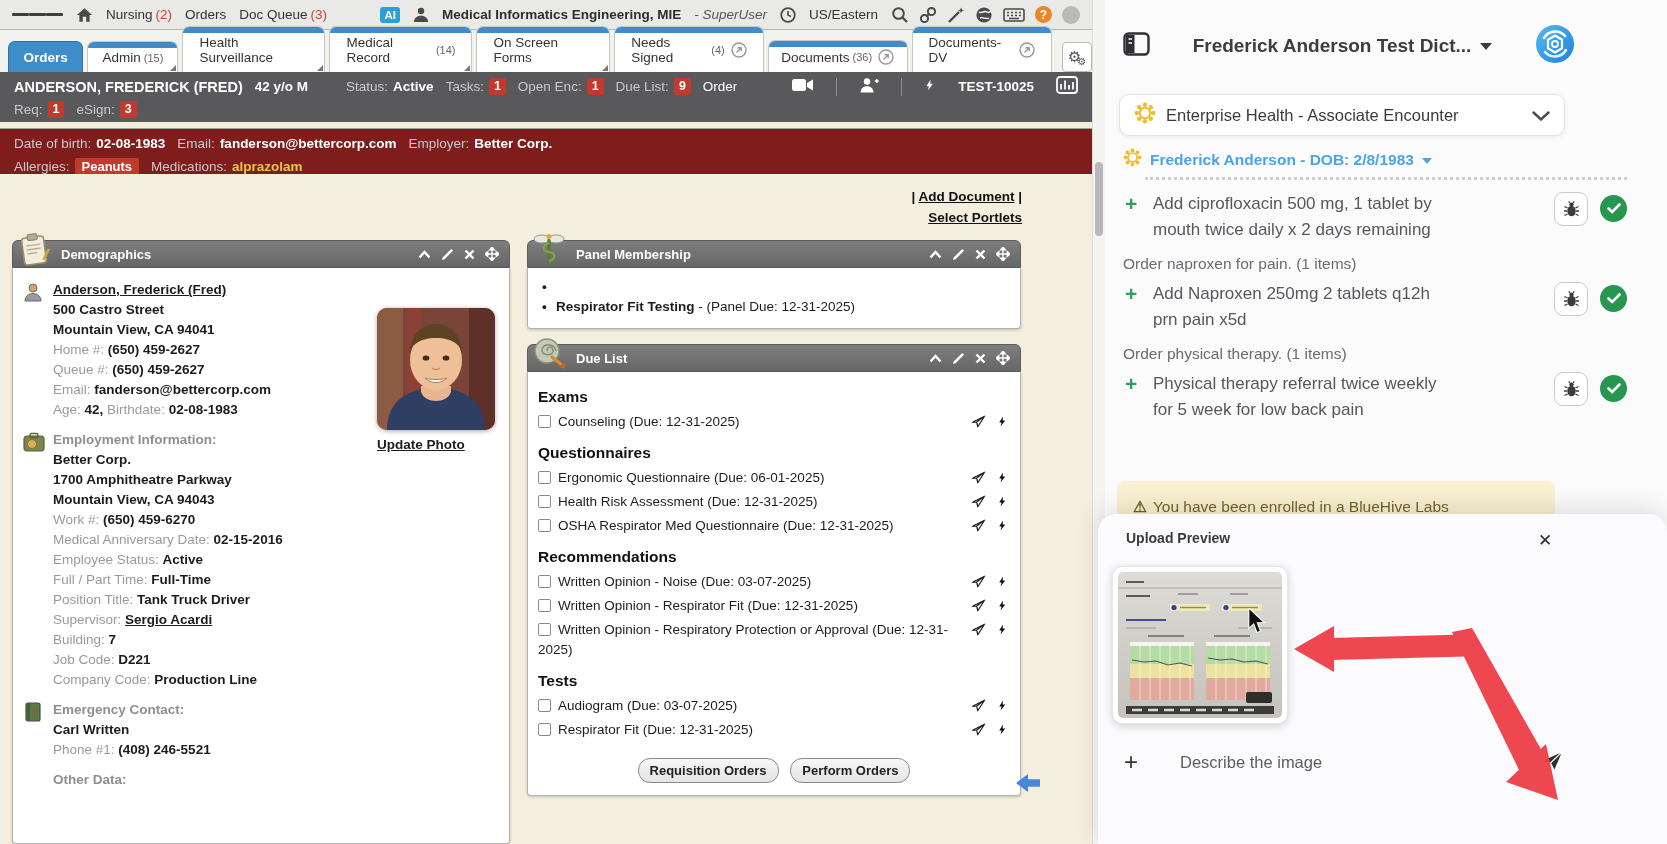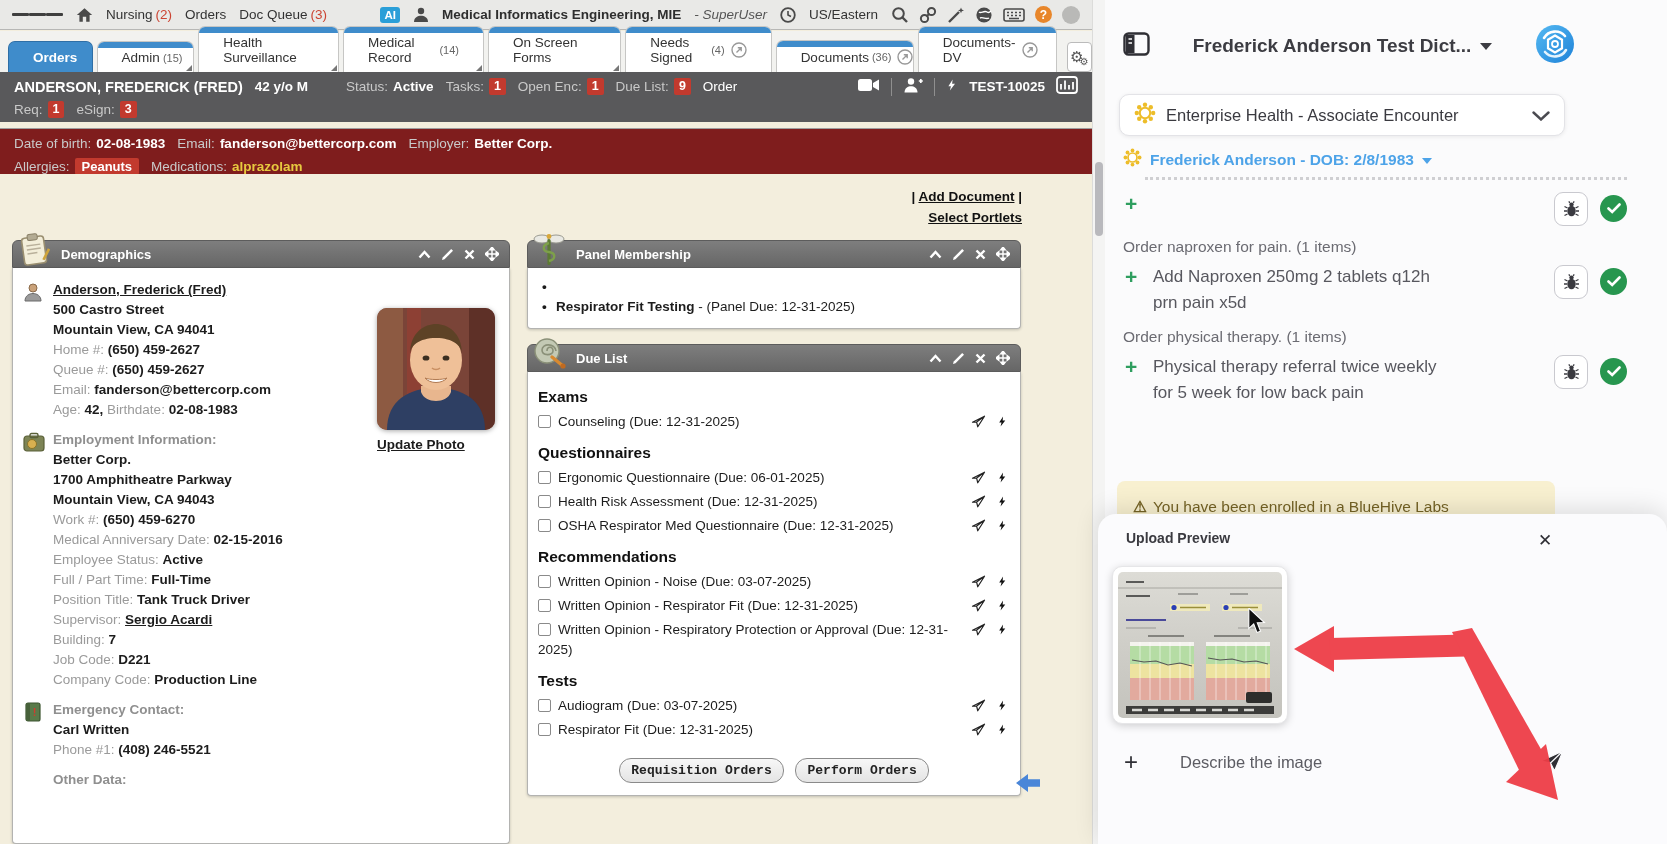--- a/index.html
+++ b/index.html
@@ -22,22 +22,22 @@
   .role { font-style:italic; color:#555; }
   .help-circle { width:17px; height:17px; background:#e8862a; border-radius:50%; color:#fff; font-weight:bold;
                  font-size:12px; display:flex; align-items:center; justify-content:center; }
   .avatar-circle { width:18px; height:18px; background:#b9b9b7; border-radius:50%; }
   .nav-right { margin-left:auto; display:flex; align-items:center; gap:10px; }
 
   
   .tabbar { position:absolute; left:0; top:31px; width:100%; height:41px; background:#f2f2ef;
             display:flex; align-items:flex-end; padding:0 0 0 8px; gap:4px; }
   .tab { position:relative; background:#fff; border:1px solid #c6c6c4; border-bottom:none;
-         border-radius:7px 7px 0 0; padding:8px 24px 7px; font-size:13.5px; color:#333;
-         display:flex; align-items:center; cursor:pointer; overflow:hidden; }
+         border-radius:7px 7px 0 0; padding:8px 16px 7px; font-size:13.5px; color:#333;
+         display:flex; align-items:center; cursor:pointer; overflow:hidden;justify-content:center; }
   .tab::before { content:""; position:absolute; left:0; top:0; right:0; height:6px; background:#3f8ccb; }
   .tab.active { background:#3f8ccb; color:#fff; font-weight:bold; border-color:#2f6fa6; }
   .tab .cnt { font-size:11px; color:#666; margin-left:3px; }
   .tab.has-menu::after { content:""; position:absolute; right:1px; bottom:1px;
          border-left:6px solid transparent; border-bottom:6px solid #777; }
   .ext-ico { margin-left:6px; display:inline-flex; }
   .gear-btn { margin-left:6px; width:32px; height:30px; background:#fff; border:1px solid #bbb; border-radius:4px;
               display:flex; align-items:center; justify-content:center; color:#555; font-size:15px; cursor:pointer; }
   .gear-btn .g2 { font-size:10px; margin-left:-4px; margin-top:8px; }
 
@@ -45,21 +45,21 @@
   .pt-a { position:absolute; left:0; top:72px; width:100%; height:50px; background:#59595b; color:#fff; font-size:13.5px; }
   .pt-b { position:absolute; left:0; top:128px; width:100%; height:52px; background:#7f1d1d;
           border-top:1px solid #9e9e9e; color:#fff; font-size:13.5px; }
   .pt-row { display:flex; align-items:center; gap:12px; padding:0 14px; height:25px; }
   .pt-lbl { color:#c9c9c9; }
   .pt-val { font-weight:bold; }
   .pt-name { font-weight:bold; font-size:14.5px; }
   .num-badge { background:#c23a2e; color:#fff; font-weight:bold; padding:0 5px; border-radius:2px; font-size:12.5px;
                line-height:17px; display:inline-block; }
   .pill-badge { background:#c23a2e; color:#fff; font-weight:bold; padding:1px 7px; border-radius:2px; font-size:13px; }
-  .pt-right { margin-left:auto; display:flex; align-items:center; gap:11px; }
+  .pt-right { margin-left:auto; display:flex; align-items:center; gap:22px; }
   .vdiv { width:1px; height:18px; background:#8f8f8f; }
   .pair { display:flex; align-items:center; gap:5px; }
   .med-yellow { color:#e7c93f; font-weight:bold; }
 
   
   .content { position:absolute; left:0; top:174px; width:1092px; height:670px; background:#f3eedd; overflow:hidden; }
   .actions { position:absolute; top:12px; right:70px; text-align:right; font-size:13.5px; font-weight:bold;
              line-height:21px; color:#111; }
   .actions a { color:#111; text-decoration:underline; cursor:pointer; }
 
@@ -94,21 +94,21 @@
 
   
   .dl-bd { padding:6px 10px 12px 10px; }
   .dl-h { font-size:15.5px; font-weight:bold; color:#111; margin:10px 0 4px 0; }
   .dl-row { position:relative; padding:2px 54px 2px 0; line-height:20px; }
   .dl-cb { display:inline-block; width:13px; height:13px; border:1px solid #8a8a8a; border-radius:2px;
            background:#fff; vertical-align:-2px; margin-right:7px; cursor:pointer; }
   .dl-icos { position:absolute; right:2px; top:4px; display:flex; gap:11px; }
   .dl-icos svg { cursor:pointer; }
   .dl-btns { text-align:center; margin-top:16px; }
-  .dl-btn { font-family:Liberation Mono, monospace; font-size:13px; font-weight:bold; color:#222;
+  .dl-btn { font-family:Liberation Sans, sans-serif; font-size:13px; font-weight:bold; color:#222;
             background:linear-gradient(#f7f7f7,#e4e4e4); border:1px solid #8a8a8a; border-radius:12px;
             padding:4px 11px; margin:0 4px; cursor:pointer; }
 
   .collapse-btn { position:absolute; left:1014px; top:596px; cursor:pointer; }
 
   
   .scrollcol { position:absolute; left:1092px; top:0; width:13px; height:844px; background:#f4f4f3;
                border-left:1px solid #dcdcda; }
   .scrollthumb { position:absolute; left:2px; top:162px; width:8px; height:74px; background:#b9b9bd; border-radius:4px; }
 
@@ -769,20 +769,21 @@
       </span>
       <span>Frederick Anderson - DOB: 2/8/1983</span>
       <span class="caret-blue"></span>
     </div>
 
     <div class="orders">
       <div class="clip-frag"></div>
 
       <div class="ord-item">
         <span class="ord-pl ord-plus">+</span>
+        <span class="ord-text">Add ciprofloxacin 500 mg, 1 tablet by mouth twice daily x 2 days remaining</span>
         <span class="ord-ctrls">
           <span class="bug-btn">
             <svg width="17" height="17" viewBox="0 0 17 17">
                 <ellipse cx="8.5" cy="10" rx="4.2" ry="5.2" fill="#3a3a40"></ellipse>
                 <circle cx="8.5" cy="3.6" r="2.2" fill="#3a3a40"></circle>
                 <path d="M4.5 7 L1.5 5.5 M4.2 10 H1 M4.5 13 L1.5 14.5 M12.5 7 L15.5 5.5 M12.8 10 H16 M12.5 13 L15.5 14.5 M6.8 1.8 L5.8 0.4 M10.2 1.8 L11.2 0.4" stroke="#3a3a40" stroke-width="1.3"></path>
               </svg>
           </span>
           <span class="ok-circle">
             <svg width="14" height="11" viewBox="0 0 14 11">

